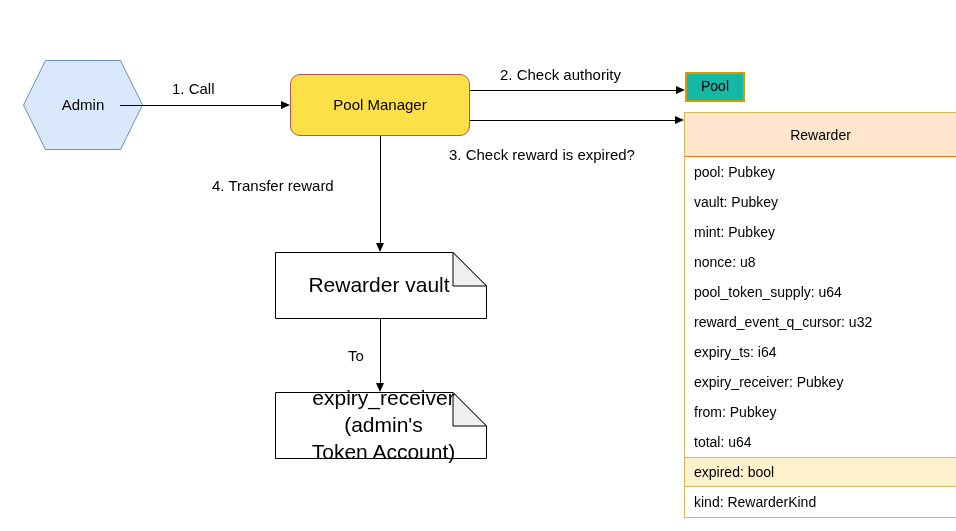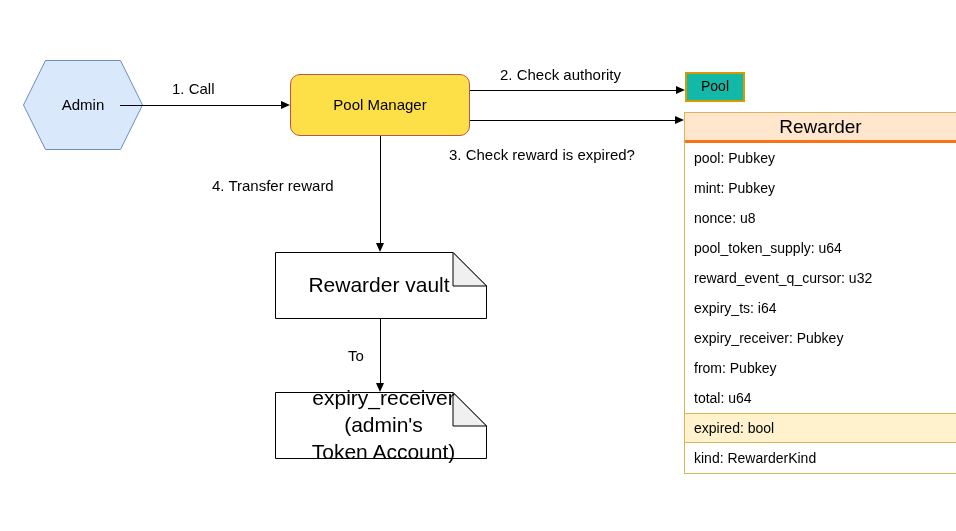--- a/index.html
+++ b/index.html
@@ -118,27 +118,27 @@
     position: absolute;
     left: 684px;
     top: 112px;
     width: 272px;
     border: 1px solid #d6b656;
     border-right: none;
     box-sizing: border-box;
     background: #ffffff;
   }
   #rewarder-table .tbl-header {
-    height: 30px;
+    height: 44px;
     background: #ffe6cc;
-    border-bottom: 3px solid #f97316;
+    border-bottom: 1px solid #f97316;
     display: flex;
     align-items: center;
     justify-content: center;
-    font-size: 19px;
+    font-size: 14px;
     box-sizing: border-box;
   }
   #rewarder-table .tbl-row {
     height: 30px;
     display: flex;
     align-items: center;
     padding-left: 9px;
     font-size: 14px;
     box-sizing: border-box;
     background: #ffffff;
@@ -223,20 +223,21 @@
         <div>(admin's</div>
         <div>Token Account)</div>
       </div>
     </div>
   </div>
 
   <div id="rewarder-table">
     <div class="tbl-header">Rewarder</div>
     <div id="rewarder-rows">
         <div class="tbl-row">pool: Pubkey</div>
+        <div class="tbl-row">vault: Pubkey</div>
         <div class="tbl-row">mint: Pubkey</div>
         <div class="tbl-row">nonce: u8</div>
         <div class="tbl-row">pool_token_supply: u64</div>
         <div class="tbl-row">reward_event_q_cursor: u32</div>
         <div class="tbl-row">expiry_ts: i64</div>
         <div class="tbl-row">expiry_receiver: Pubkey</div>
         <div class="tbl-row">from: Pubkey</div>
         <div class="tbl-row">total: u64</div>
         <div class="tbl-row hl">expired: bool</div>
         <div class="tbl-row">kind: RewarderKind</div>

